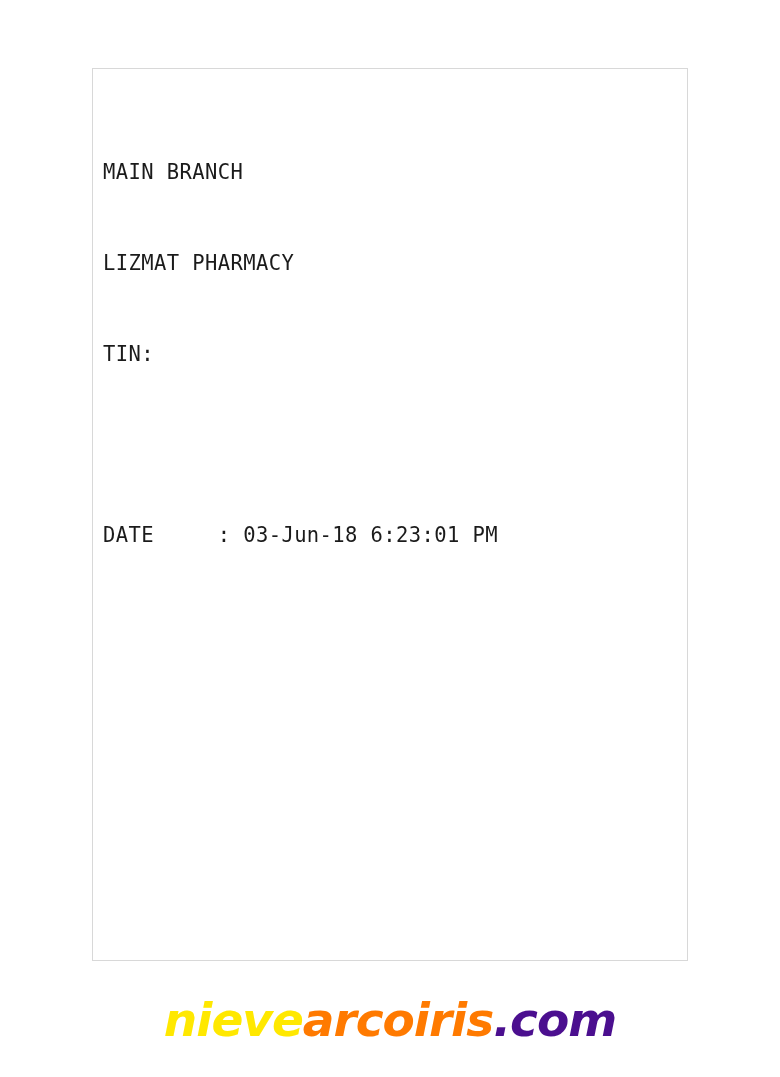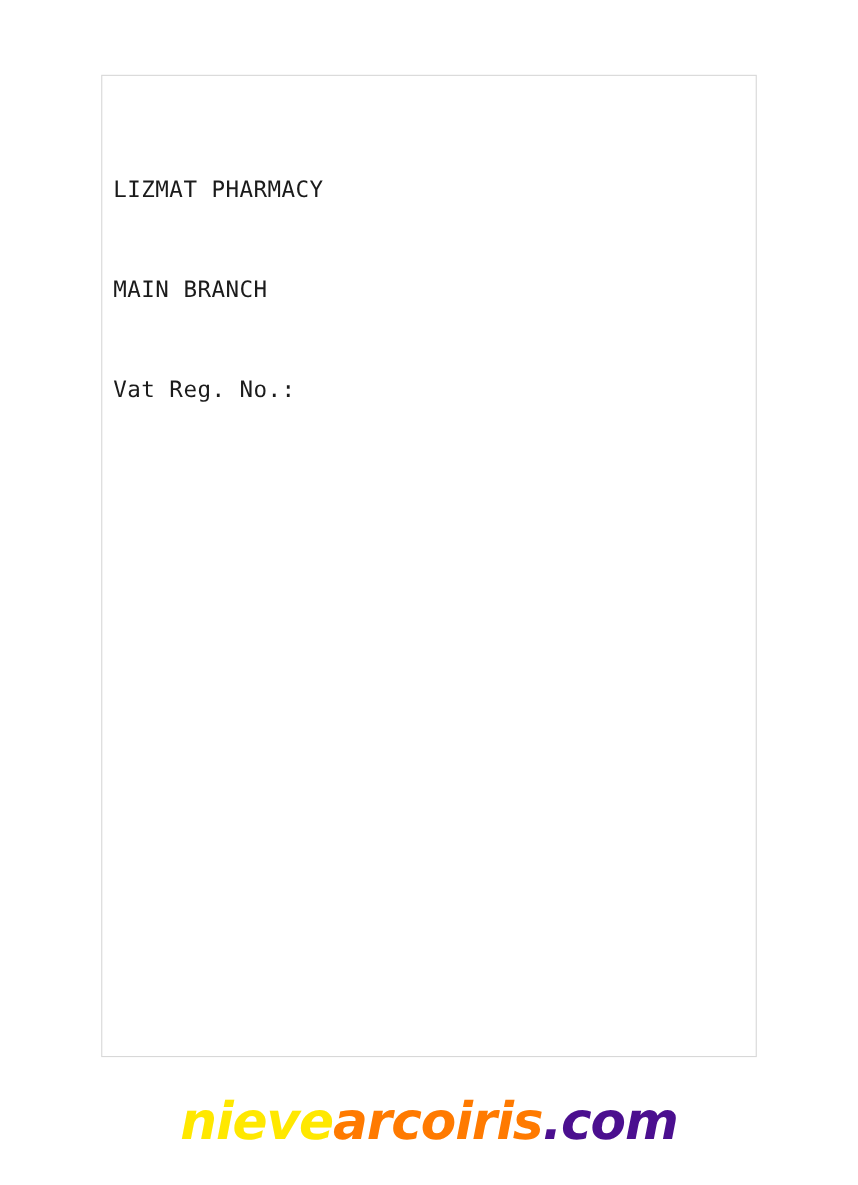--- a/index.html
+++ b/index.html
@@ -71,24 +71,25 @@
       -1.5px 1.5px 0 #ffffff,
       1.5px 1.5px 0 #ffffff,
       0 0 2px #ffffff;
   }
 </style>
 </head>
 <body>
 
 <div id="receipt-page">
   <div class="receipt-body">
+    <span class="line">MAIN BRANCH</span>
     <span class="line">LIZMAT PHARMACY</span>
-    <span class="line">MAIN BRANCH</span>
-    <span class="line">Vat Reg. No.:</span>
+    <span class="line">TIN:</span>
     <span class="line blank">&nbsp;</span>
+    <span class="line">DATE     : 03-Jun-18 6:23:01 PM</span>
     
     
     
     
     
     
     
     
     
     

